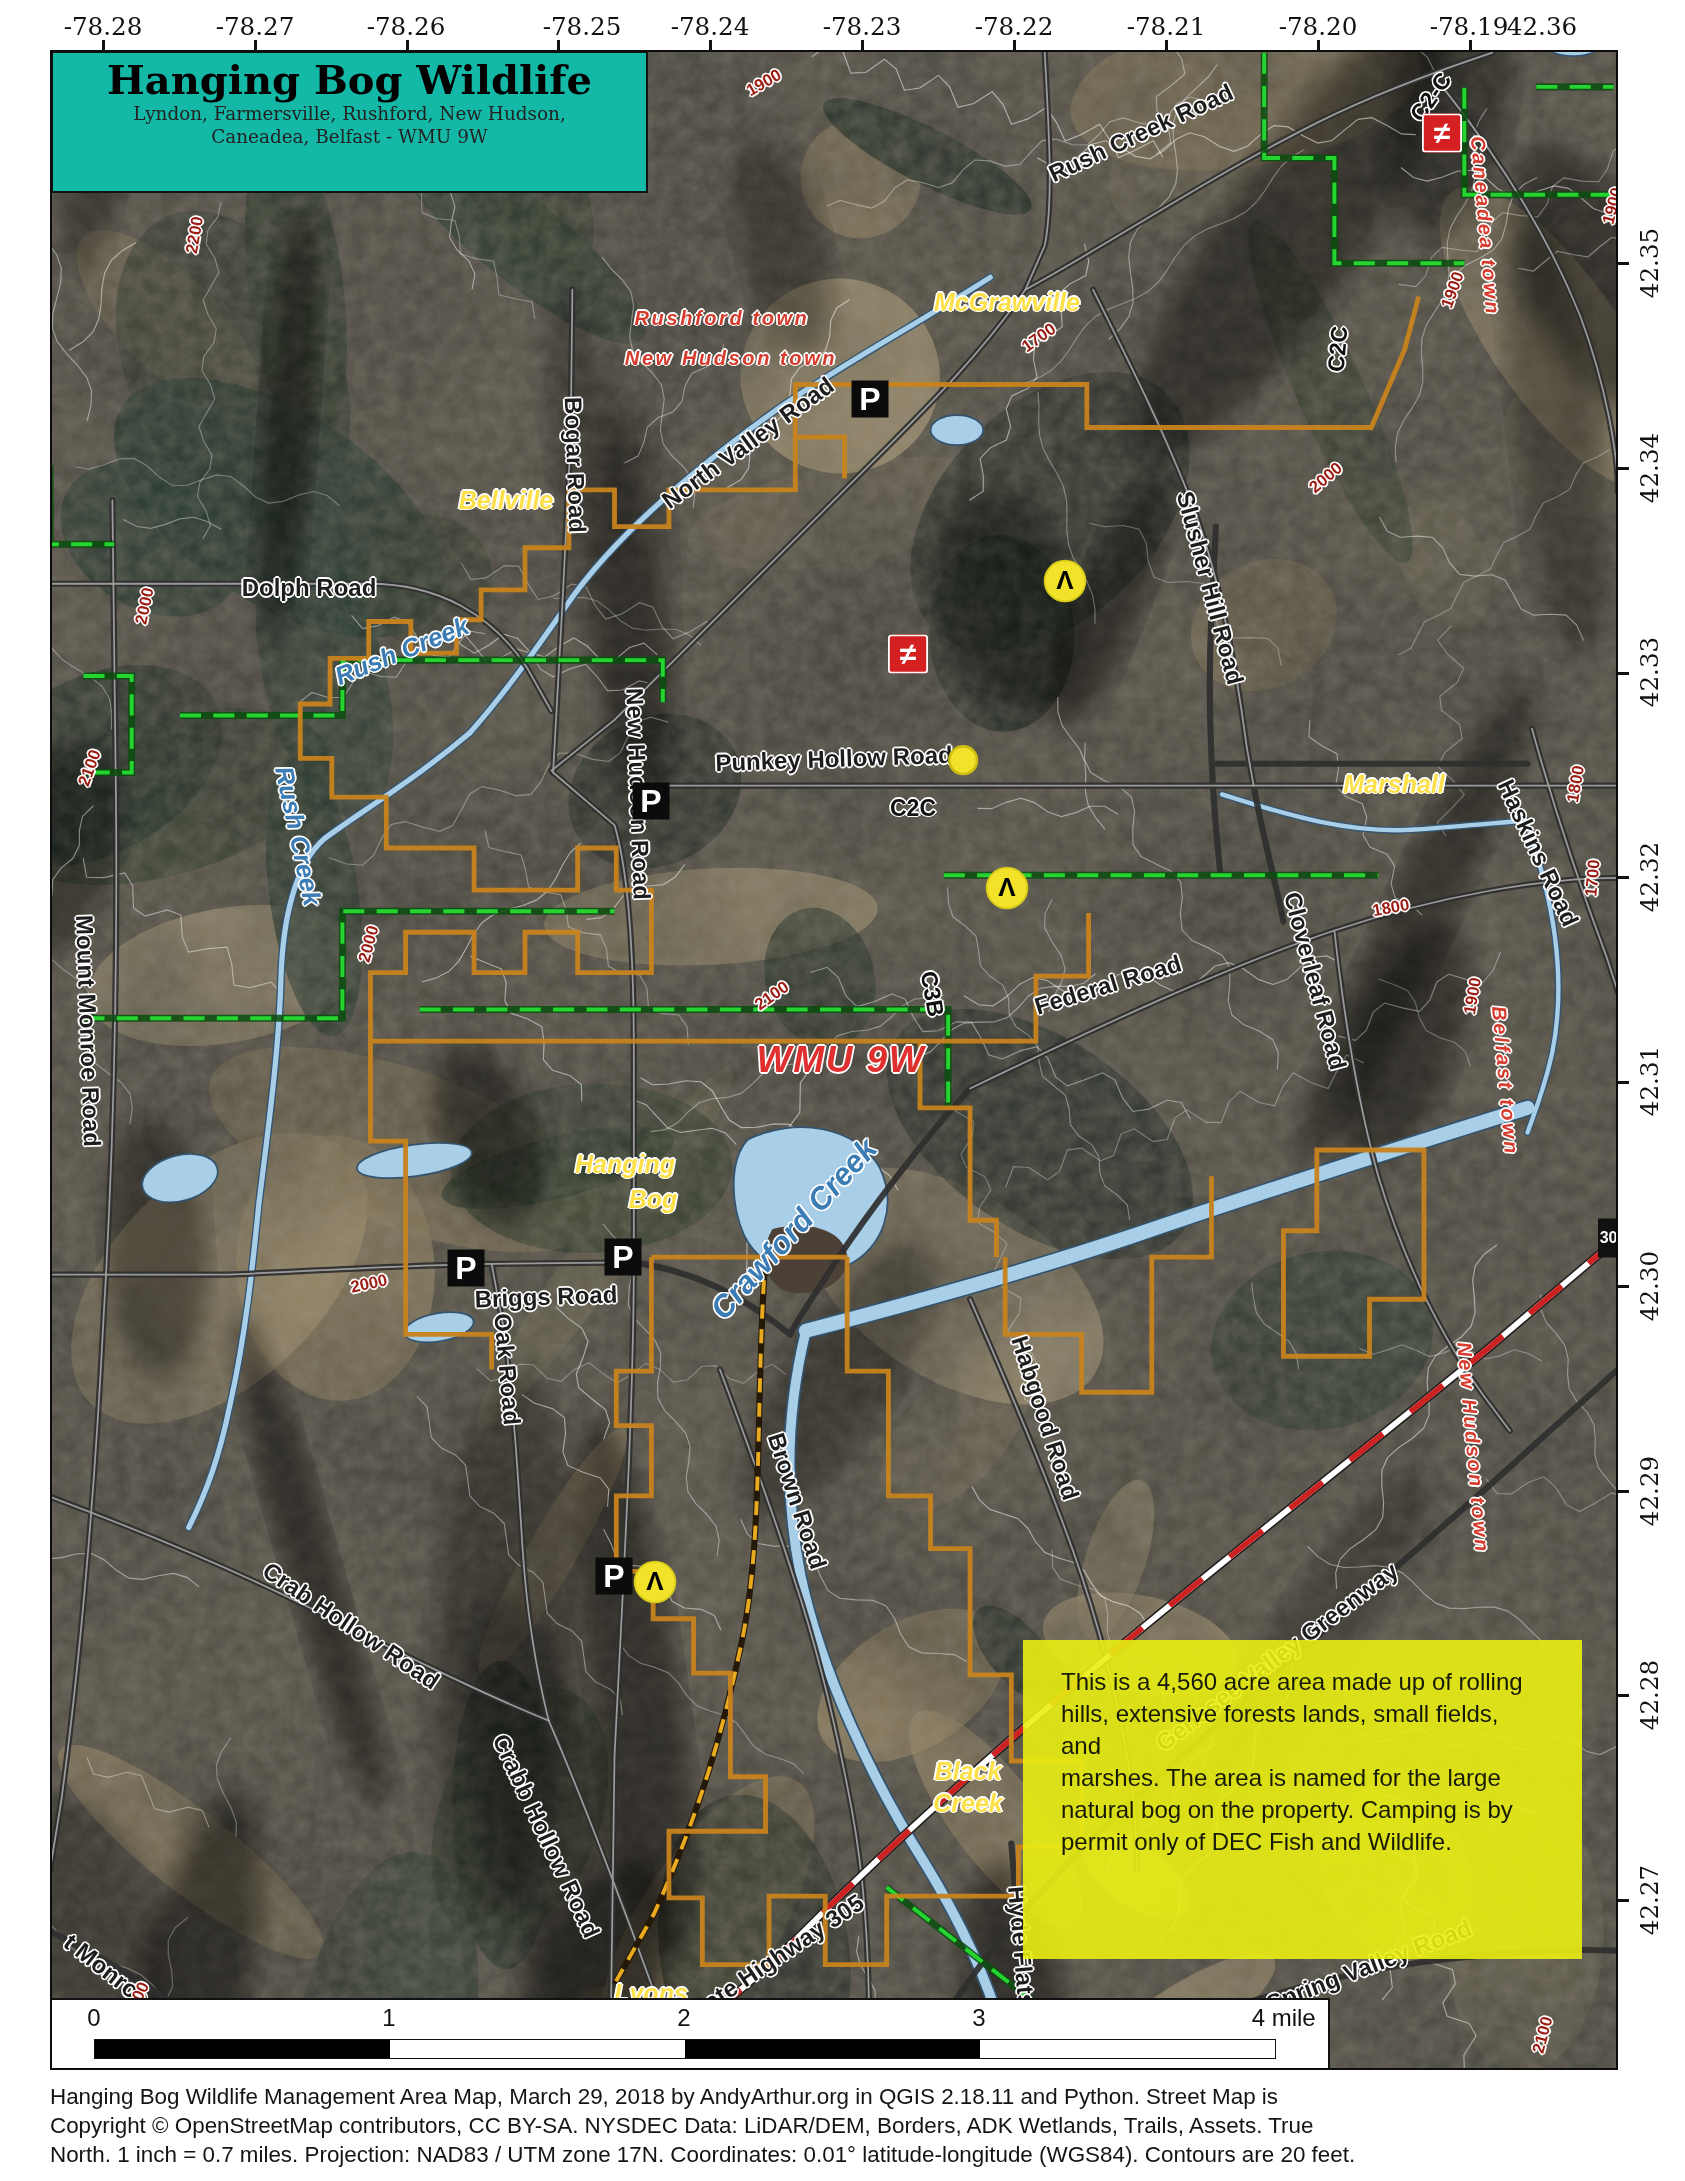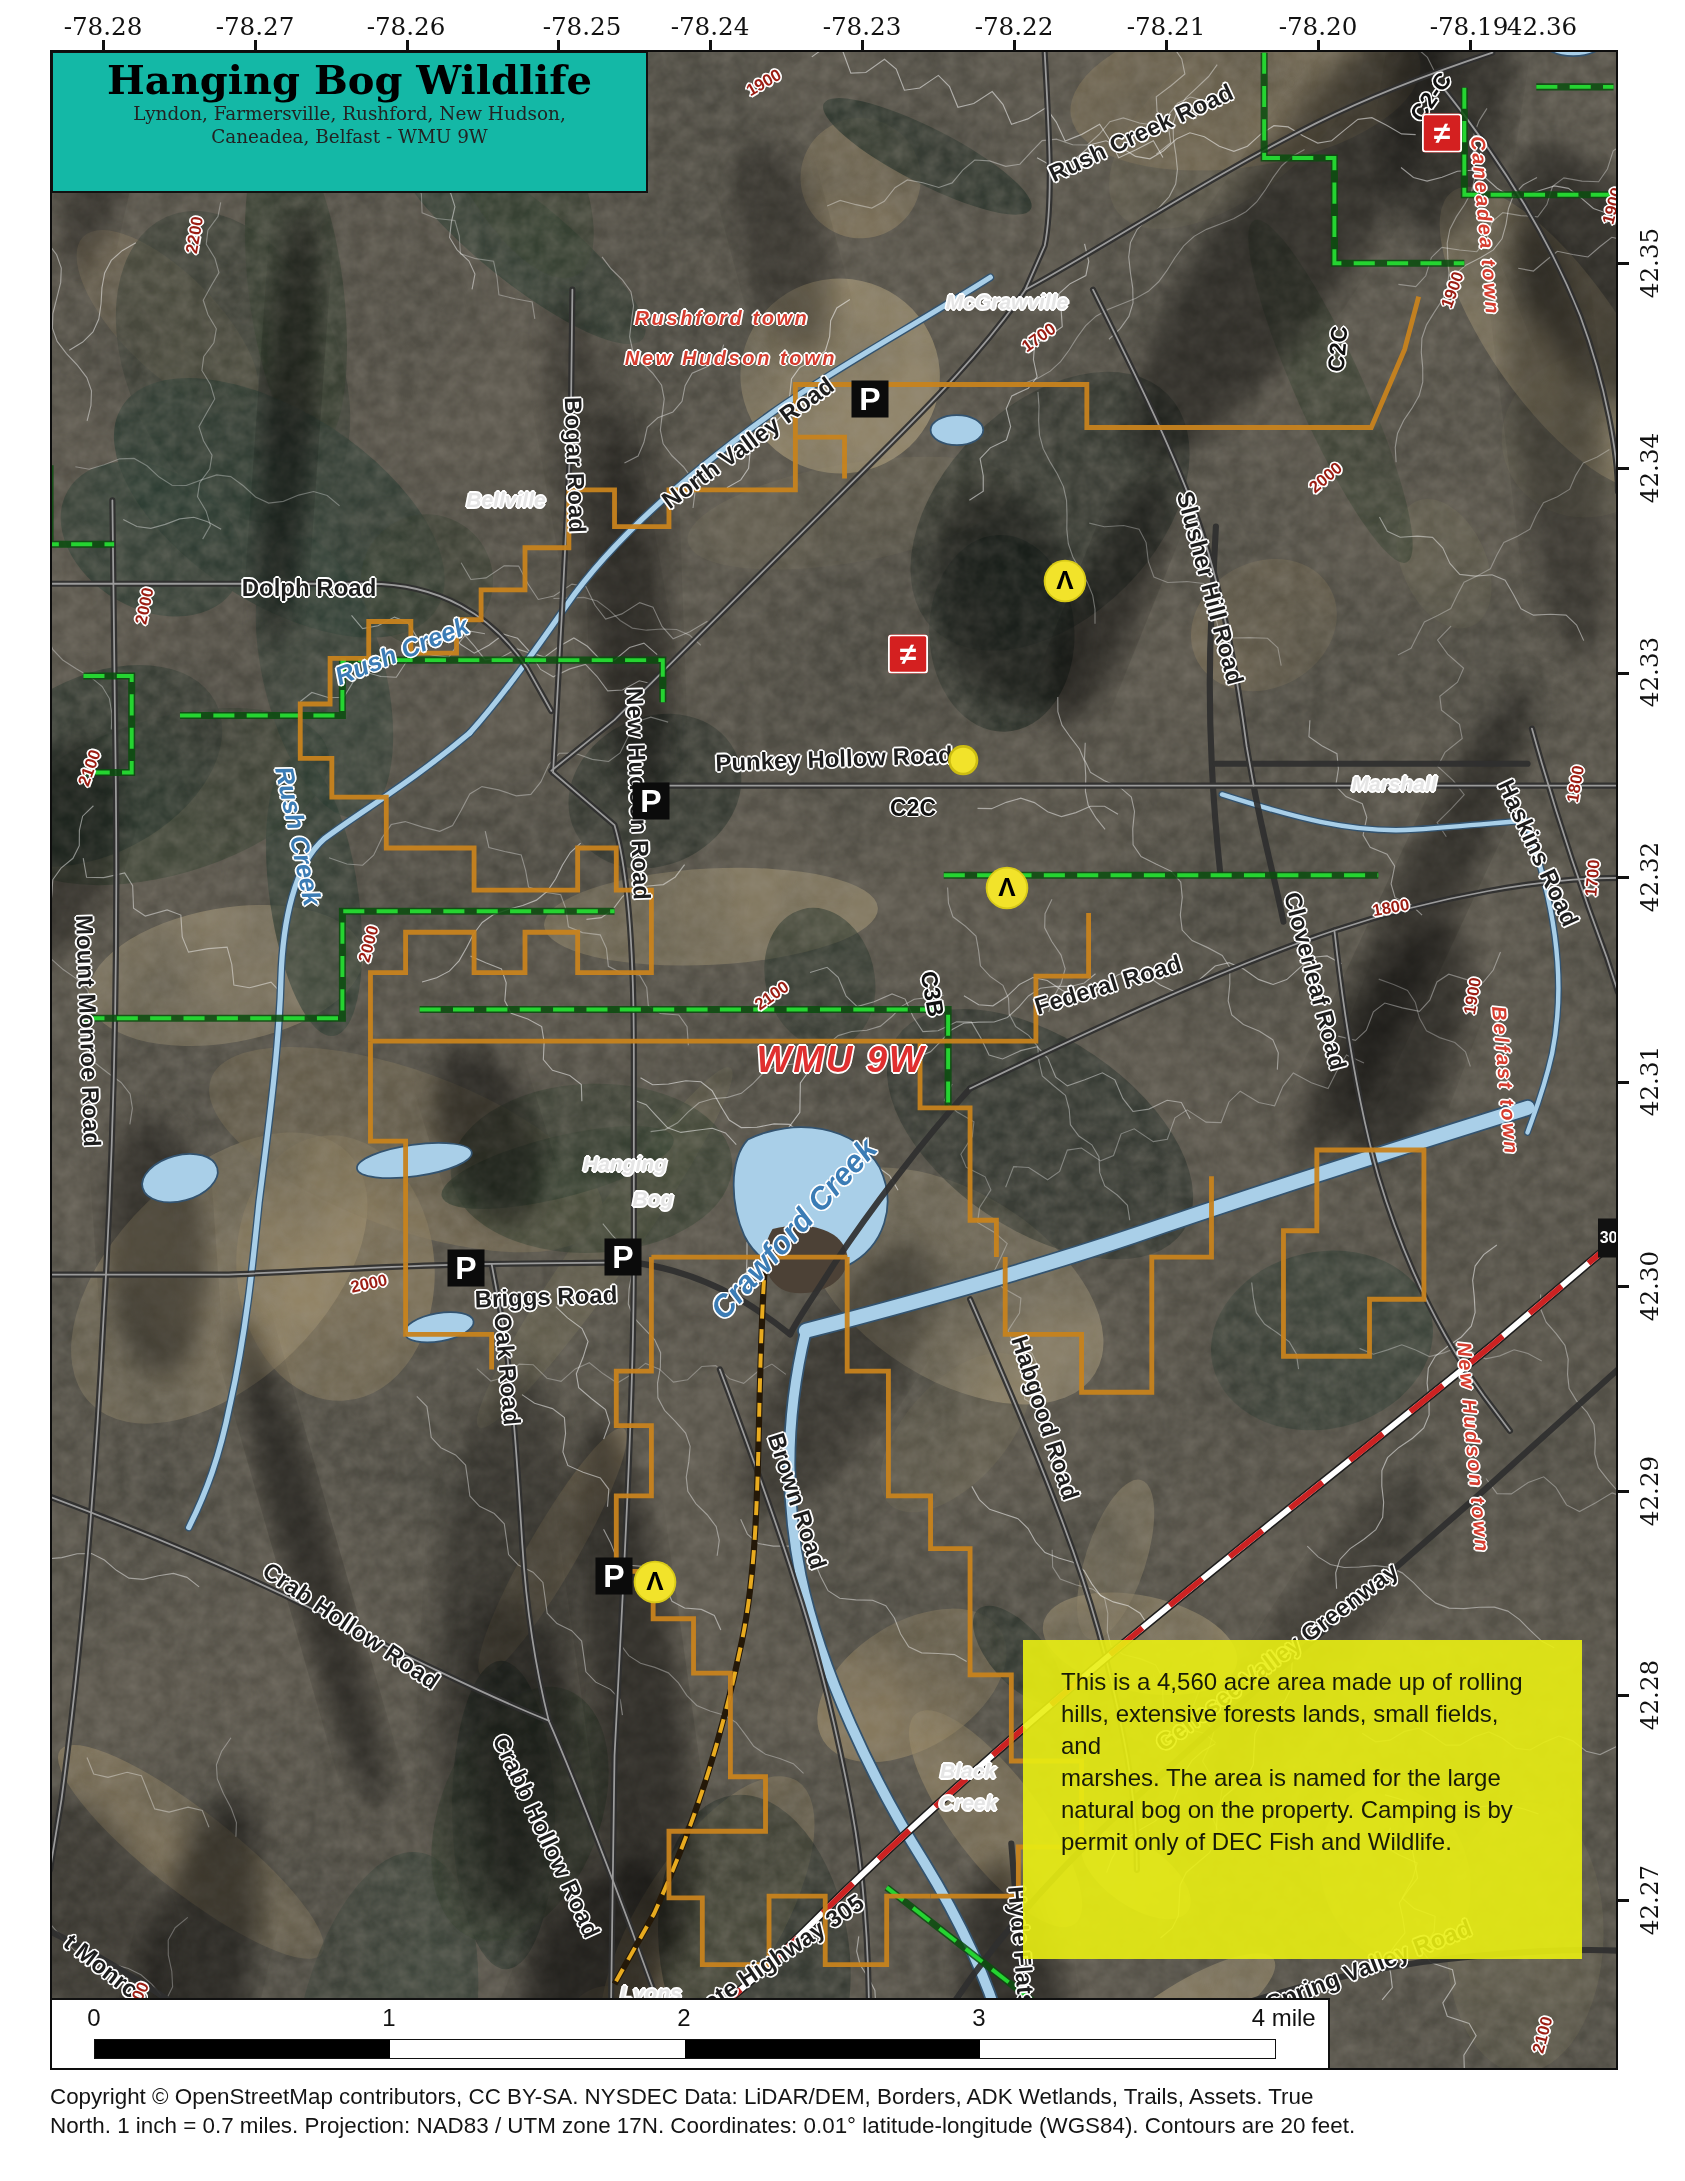--- a/index.html
+++ b/index.html
@@ -7,21 +7,21 @@
   
   #map-clip{position:absolute;left:50px;top:50px;width:1568px;height:2020px;overflow:hidden;background:#57534a;}
   #map-svg{position:absolute;left:0;top:0;}
   #label-layer,#icon-layer{position:absolute;left:0;top:0;width:100%;height:100%;}
   .lbl{position:absolute;white-space:nowrap;transform:translate(-50%,-50%) rotate(var(--r,0deg));
        text-shadow:-1.8px 0 0 #fff,1.8px 0 0 #fff,0 -1.8px 0 #fff,0 1.8px 0 #fff,-0.9px -0.9px 0 #fff,0.9px 0.9px 0 #fff,-0.9px 0.9px 0 #fff,0.9px -0.9px 0 #fff;}
   .road{font-weight:700;font-size:24px;color:#1d1d1d;}
   .trail{font-weight:700;font-size:23px;color:#101010;}
   .creek{font-style:italic;font-weight:700;font-size:25.5px;color:#3b7cb5;}
   .creek-lg{font-style:italic;font-weight:700;font-size:31px;color:#3b7cb5;}
-  .place{font-style:italic;font-weight:700;font-size:21px;color:#e5e5e5;}
+  .place{font-style:italic;font-weight:700;font-size:25px;color:#fde047;}
   .town{font-style:italic;font-weight:700;font-size:20px;color:#d63c2e;letter-spacing:2.6px;}
   .wmu{font-style:italic;font-weight:900;font-size:37px;color:#e02f2f;letter-spacing:1.8px;}
   .contour{font-weight:700;font-size:16.7px;color:#9b1c12;}
   
   .icon{position:absolute;transform:translate(-50%,-50%);text-align:center;}
   .i-parking{width:37px;height:37px;background:#0b0b0b;color:#fff;font:700 32px/37px "Liberation Sans",sans-serif;}
   .i-tent{width:39px;height:39px;border-radius:50%;background:#f2e32a;color:#000;font:900 26px/37px "Liberation Sans",sans-serif;box-shadow:0 0 0 1.8px #d8ca18;}
   .i-dot{width:24.6px;height:24.6px;border-radius:50%;background:#f2e32a;box-shadow:0 0 0 2.6px #cdbd12;}
   .i-railcross{width:40px;height:39px;background:#d42020;border-radius:3.5px;color:#fff;font:900 30px/37px "Liberation Sans",sans-serif;box-shadow:0 0 0 1.8px #fff inset;}
   .i-shield{width:30px;height:39px;background:#111;color:#fff;font:700 16px/19.3px "Liberation Sans",sans-serif;padding-top:8.8px;box-sizing:border-box;}
@@ -544,16 +544,17 @@
     <div class="tick" style="left: 1618px; top: 1285px; width: 11.4px; height: 2.6px;"></div>
     <div class="ax ax-right" style="left: 1649px; top: 1491px;">42.29</div>
     <div class="tick" style="left: 1618px; top: 1490px; width: 11.4px; height: 2.6px;"></div>
     <div class="ax ax-right" style="left: 1649px; top: 1695px;">42.28</div>
     <div class="tick" style="left: 1618px; top: 1694px; width: 11.4px; height: 2.6px;"></div>
     <div class="ax ax-right" style="left: 1649px; top: 1900px;">42.27</div>
     <div class="tick" style="left: 1618px; top: 1899px; width: 11.4px; height: 2.6px;"></div>
   </div>
 
 <div id="caption">
+    <div>Hanging Bog Wildlife Management Area Map, March 29, 2018 by AndyArthur.org in QGIS 2.18.11 and Python. Street Map is</div>
     <div>Copyright © OpenStreetMap contributors, CC BY-SA. NYSDEC Data: LiDAR/DEM, Borders, ADK Wetlands, Trails, Assets. True</div>
     <div>North. 1 inch = 0.7 miles. Projection: NAD83 / UTM zone 17N. Coordinates: 0.01° latitude-longitude (WGS84). Contours are 20 feet.</div>
   </div>
 
 
 </body></html>

